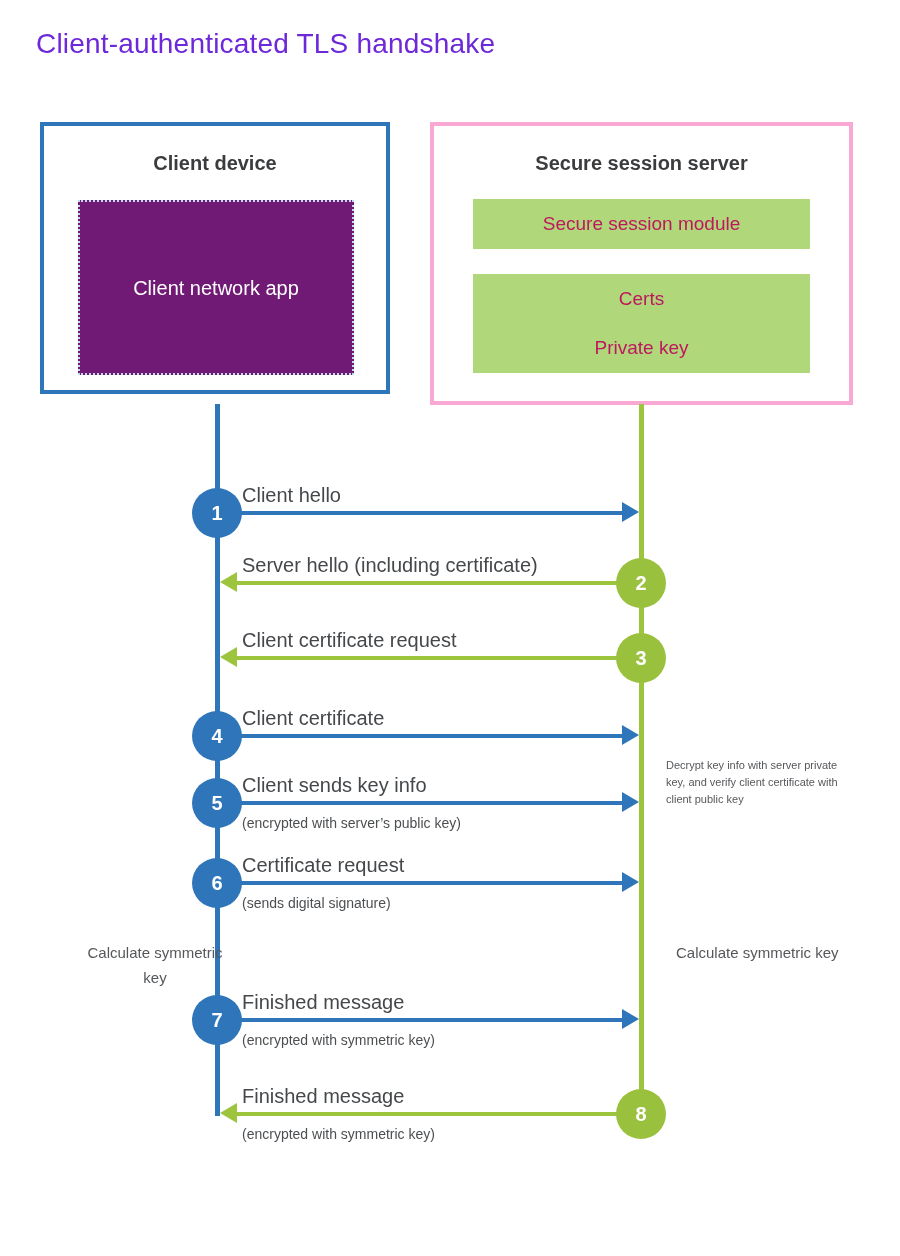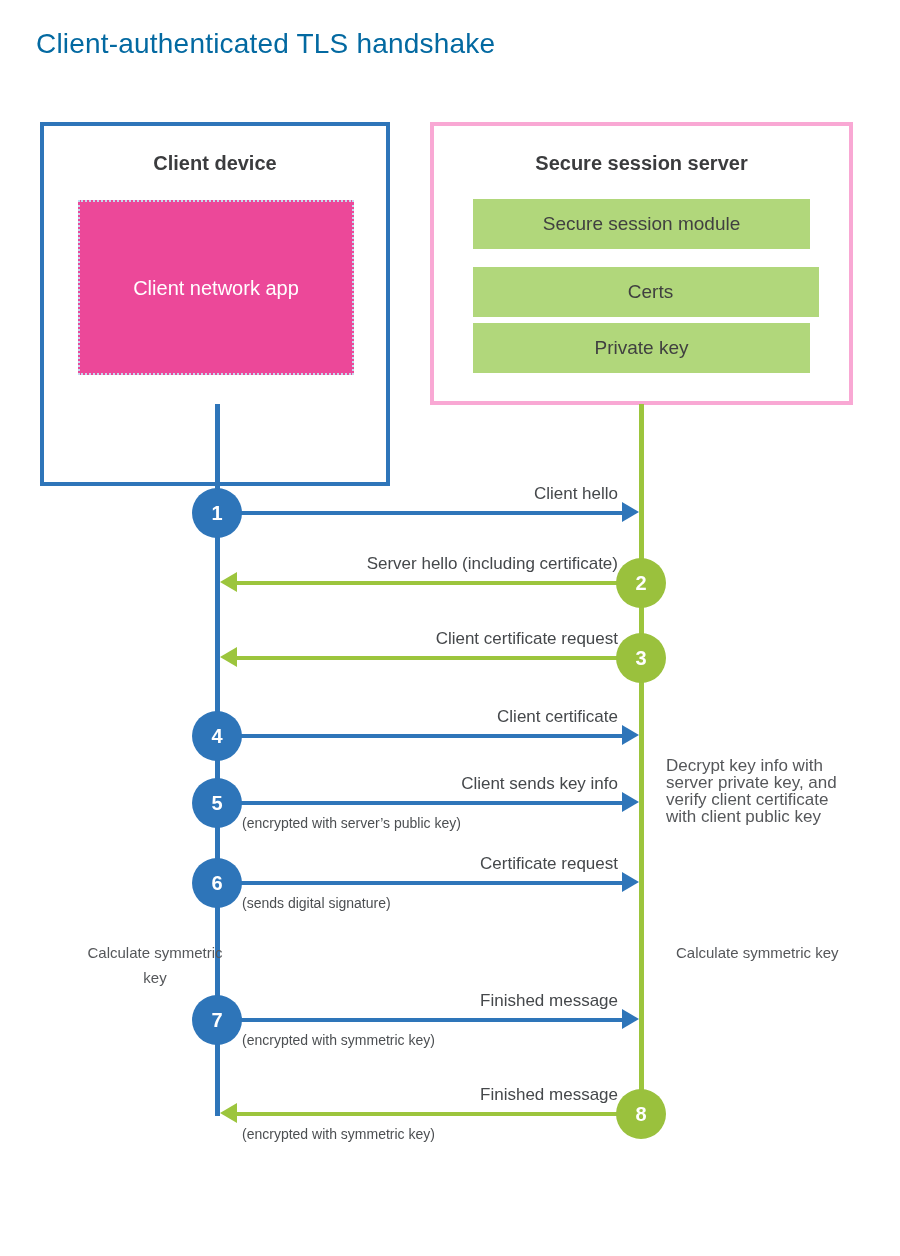--- a/index.html
+++ b/index.html
@@ -1,34 +1,34 @@
 <!DOCTYPE html>
 <html><head>
 <meta charset="utf-8">
 <style>
   html,body{margin:0;padding:0;background:#fff;}
   #page{position:relative;width:900px;height:1256px;background:#fff;overflow:hidden;
         font-family:"Liberation Sans","DejaVu Sans",sans-serif;}
 
   
   .page-title{position:absolute;left:36px;top:28px;font-size:28px;font-weight:400;
-              color:#0369a1;letter-spacing:.2px;}
+              color:#6d28d9;letter-spacing:.2px;}
 
   
   .actor-box{position:absolute;top:122px;background:#fff;box-sizing:border-box;}
-  .client-box{left:40px;width:350px;height:364px;border:4px solid #2e75b9;}
+  .client-box{left:40px;width:350px;height:272px;border:4px solid #2e75b9;}
   .server-box{left:430px;width:423px;height:283px;border:4px solid #f9a8d4;}
   .actor-title{margin-top:26px;text-align:center;font-size:20px;font-weight:bold;color:#3b3c3e;}
-  .app-rect{position:absolute;left:34px;top:74px;width:276px;height:175px;background:#ec4899;
+  .app-rect{position:absolute;left:34px;top:74px;width:276px;height:175px;background:#701a75;
             border:2px dotted #c3d9ee;box-sizing:border-box;display:flex;align-items:center;
             justify-content:center;text-align:center;color:#fff;font-size:20px;line-height:28px;}
   .app-rect .inner{max-width:180px;}
   .module-bar{position:absolute;left:39px;width:337px;height:50px;background:#b1d77b;
-              color:#404040;font-size:19px;display:flex;align-items:center;justify-content:center;}
-  .bar-1{top:73px;} .bar-2{top:141px;padding-left:9px;} .bar-3{top:197px;}
+              color:#be185d;font-size:19px;display:flex;align-items:center;justify-content:center;}
+  .bar-1{top:73px;} .bar-2{top:148px;} .bar-3{top:197px;}
 
   
   .lifeline{position:absolute;width:5px;}
   .lifeline.blue{left:215px;top:404px;height:712px;background:#2e75b9;}
   .lifeline.green{left:639px;top:404px;height:712px;background:#9cc53d;}
 
   
   .row{position:absolute;left:0;width:900px;height:0;}
   .r1{top:513px;} .r2{top:583px;} .r3{top:658px;} .r4{top:736px;}
   .r5{top:803px;} .r6{top:883px;} .r7{top:1020px;} .r8{top:1114px;}
@@ -42,27 +42,27 @@
   .msg-line{position:absolute;top:-2px;height:4px;}
   .from-client .msg-line{left:240px;width:382px;background:#2e75b9;}
   .from-server .msg-line{left:237px;width:381px;background:#9cc53d;}
 
   .arrowhead{position:absolute;top:-11px;width:0;height:0;
              border-top:10px solid transparent;border-bottom:10px solid transparent;}
   .from-client .arrowhead{left:622px;border-left:17px solid #2e75b9;}
   .from-server .arrowhead{left:220px;border-right:17px solid #9cc53d;}
 
   .msg-label{position:absolute;left:242px;width:376px;top:-29px;height:20px;
-             text-align:right;font-size:17px;color:#45484b;}
+             text-align:left;font-size:20px;color:#45484b;}
   .msg-sub{position:absolute;left:242px;width:376px;top:12px;height:17px;
            text-align:left;font-size:14px;color:#4c4f52;}
 
   
   .note{position:absolute;color:#55575a;}
-  .note-decrypt{left:666px;top:757px;width:176px;font-size:17px;line-height:17px;}
+  .note-decrypt{left:666px;top:757px;width:176px;font-size:11px;line-height:17px;}
   .note-calc-left{left:75px;top:940px;width:160px;text-align:center;font-size:15px;line-height:25px;}
   .note-calc-right{left:676px;top:940px;width:170px;text-align:left;font-size:15px;line-height:25px;}
 </style>
 </head>
 <body>
 
 <div id="page">
 
   <div class="page-title">Client-authenticated TLS handshake</div>
 

